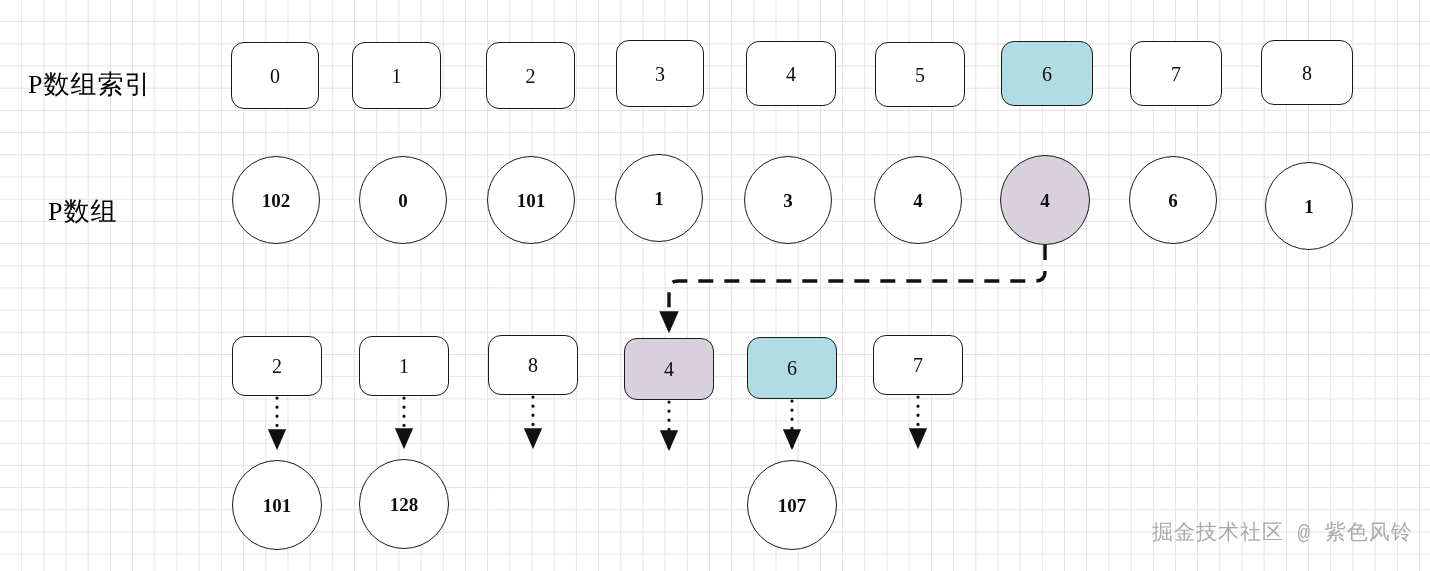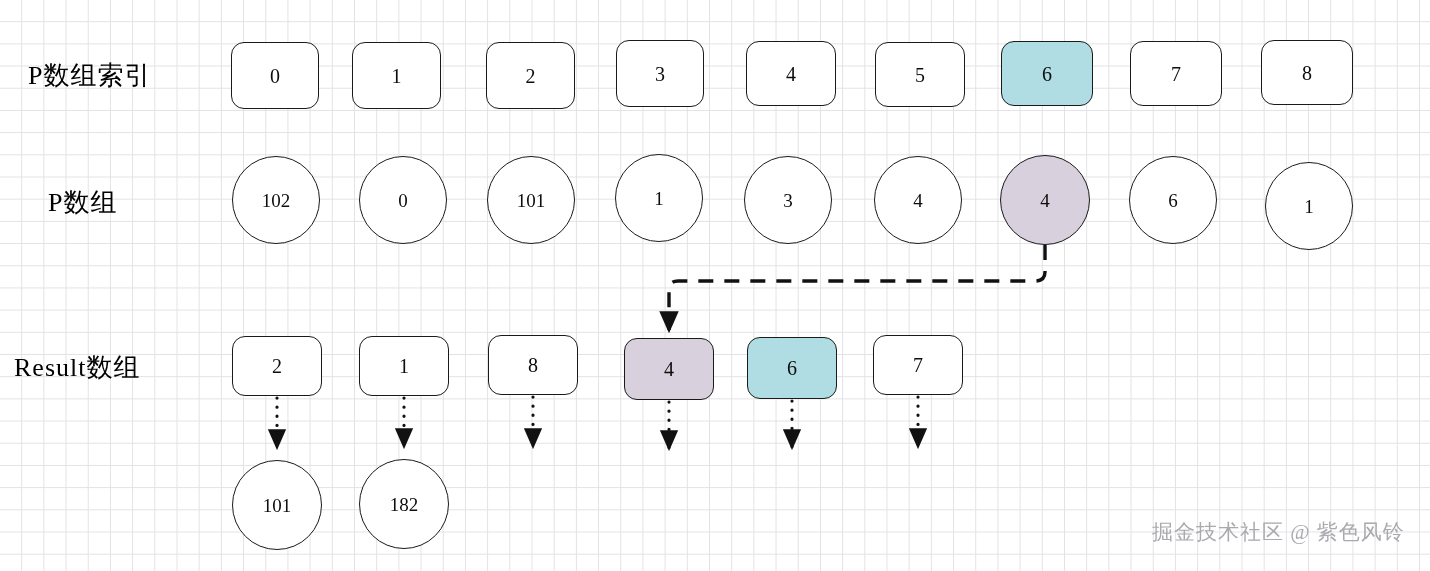--- a/index.html
+++ b/index.html
@@ -26,20 +26,21 @@
     background-position: -1px -1px;
   }
 
   .row-label {
     position: absolute;
     font-family: "Liberation Serif", "DejaVu Serif", serif;
     font-size: 26px;
     color: #000000;
     white-space: nowrap;
     letter-spacing: 1px;
+    margin-top: 9px;
   }
 
   .node {
     position: absolute;
     box-sizing: border-box;
     display: flex;
     align-items: center;
     justify-content: center;
     border: 1.6px solid #1a1a1a;
     background: #ffffff;
@@ -49,51 +50,51 @@
     line-height: 1;
   }
 
   .node.box {
     border-radius: 13px;
   }
 
   .node.circle {
     border-radius: 50%;
     font-size: 19px;
+    font-weight: bold;
   }
 
   svg.overlay {
     position: absolute;
     left: 0;
     top: 0;
     width: 1430px;
     height: 571px;
     pointer-events: none;
     overflow: visible;
   }
 
   .watermark {
     position: absolute;
-    font-family: Liberation Serif, serif;
+    font-family: Liberation Mono, monospace;
     font-size: 21px;
     color: #a9a9ae;
     white-space: nowrap;
     letter-spacing: 1px;
   }
 </style>
 </head>
 <body>
 
 <div id="canvas">
 
   <div class="row-label" style="left:28px; top:58px;">P数组索引</div>
 
   <div class="row-label" style="left:48px; top:185px;">P数组</div>
 
-  <div class="row-label" style="left:14px; top:350px;">Result数组</div>
 
   <div class="node box" style="left:231px; top:42px; width:88px; height:67px;">0</div>
   <div class="node box" style="left:352px; top:42px; width:89px; height:67px;">1</div>
   <div class="node box" style="left:486px; top:42px; width:89px; height:67px;">2</div>
   <div class="node box" style="left:616px; top:40px; width:88px; height:67px;">3</div>
   <div class="node box" style="left:746px; top:41px; width:90px; height:65px;">4</div>
   <div class="node box" style="left:875px; top:42px; width:90px; height:65px;">5</div>
   <div class="node box" style="left:1001px; top:41px; width:92px; height:65px; background:#b0dde4;">6</div>
   <div class="node box" style="left:1130px; top:41px; width:92px; height:65px;">7</div>
   <div class="node box" style="left:1261px; top:40px; width:92px; height:65px;">8</div>
@@ -109,21 +110,22 @@
   <div class="node circle" style="left:1265px; top:162px; width:88px; height:88px;">1</div>
 
   <div class="node box" style="left:232px; top:336px; width:90px; height:60px;">2</div>
   <div class="node box" style="left:359px; top:336px; width:90px; height:60px;">1</div>
   <div class="node box" style="left:488px; top:335px; width:90px; height:60px;">8</div>
   <div class="node box" style="left:624px; top:338px; width:90px; height:62px; background:#d9d0dd;">4</div>
   <div class="node box" style="left:747px; top:337px; width:90px; height:62px; background:#b0dde4;">6</div>
   <div class="node box" style="left:873px; top:335px; width:90px; height:60px;">7</div>
 
   <div class="node circle" style="left:232px; top:460px; width:90px; height:90px;">101</div>
-  <div class="node circle" style="left:359px; top:459px; width:90px; height:90px;">182</div>
+  <div class="node circle" style="left:359px; top:459px; width:90px; height:90px;">128</div>
+  <div class="node circle" style="left:747px; top:460px; width:90px; height:90px;">107</div>
 
   <svg class="overlay">
     <defs>
       <marker id="arrowSolid" viewBox="0 0 10 10" refX="8.5" refY="5" markerWidth="6.5" markerHeight="6.5" orient="auto-start-reverse">
         <path d="M 0 0.6 L 10 5 L 0 9.4 z" fill="#111111"></path>
       </marker>
     </defs>
 
     <path d="M 1045 245 L 1045 272 Q 1045 281 1035 281 L 678 281 Q 669 281 669 290 L 669 330" fill="none" stroke="#111111" stroke-width="3.4" stroke-dasharray="15 11" stroke-linecap="butt" marker-end="url(#arrowSolid)"></path>
 

